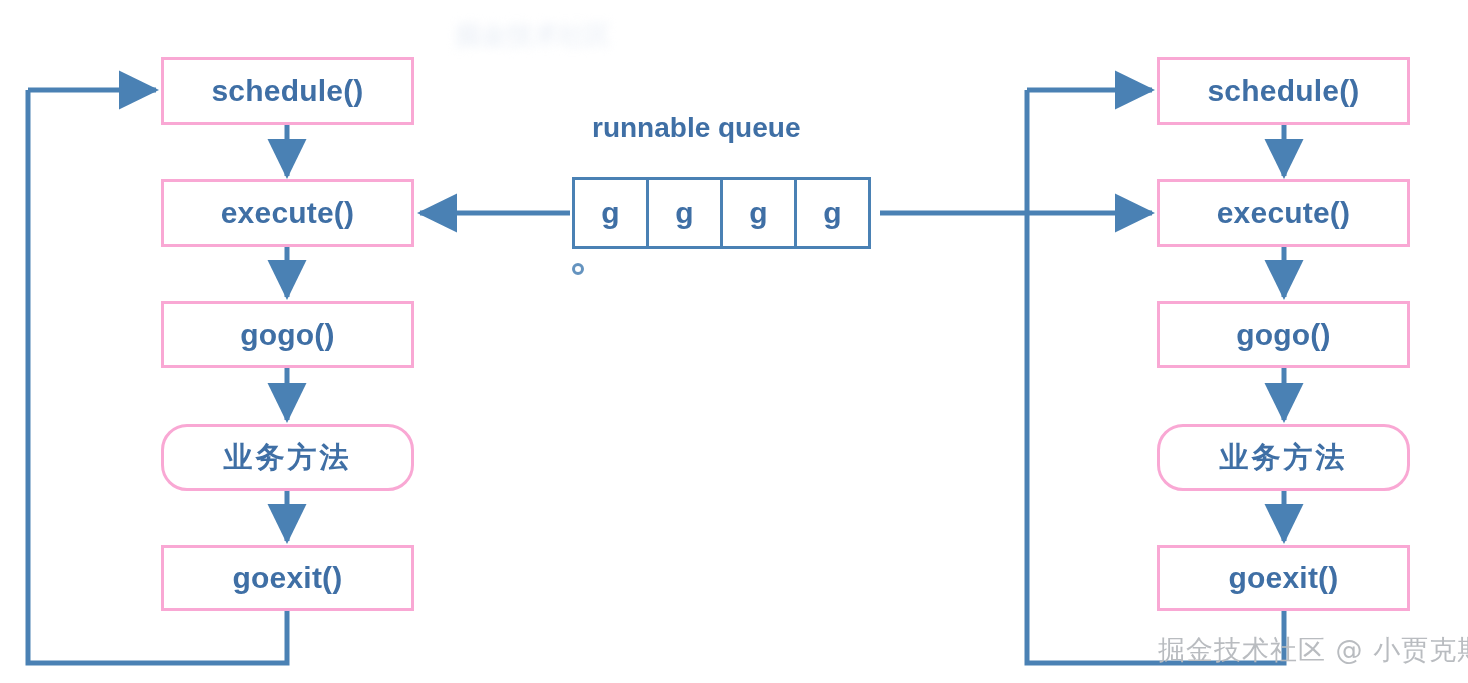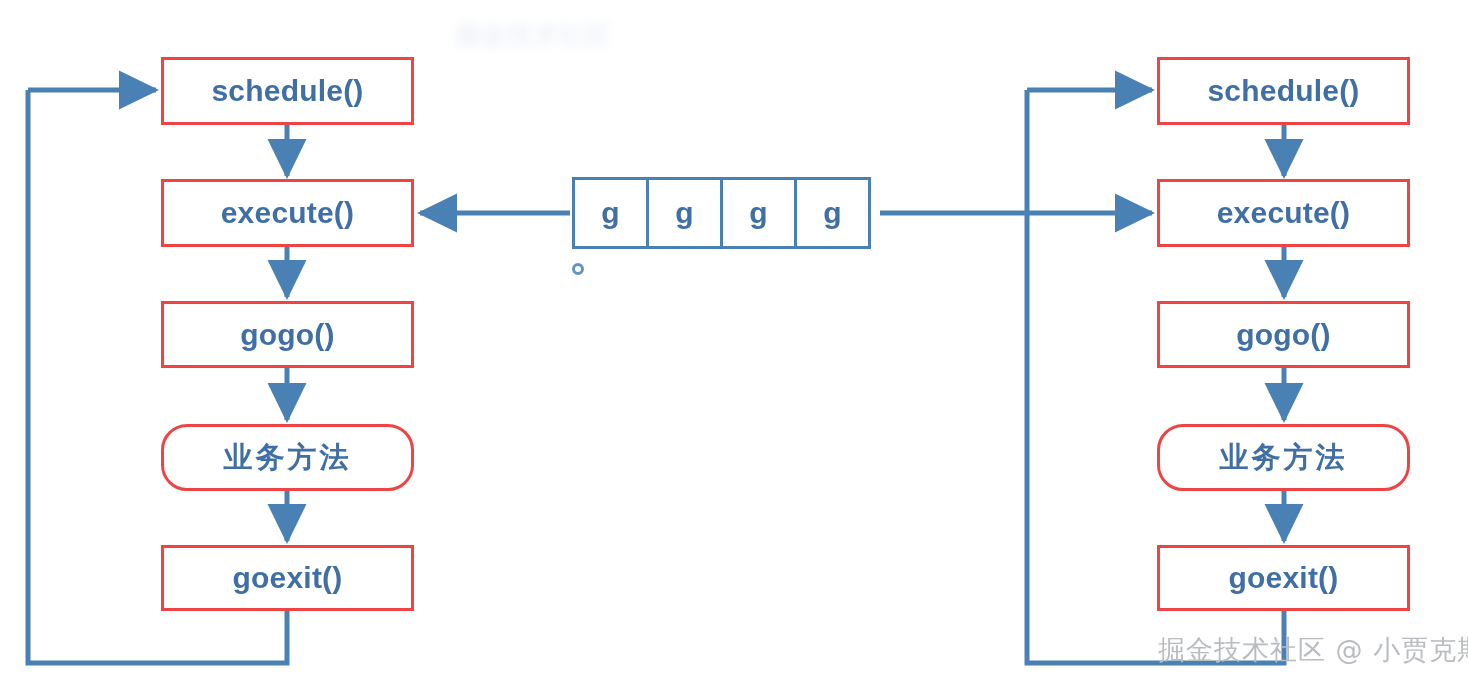--- a/index.html
+++ b/index.html
@@ -20,21 +20,21 @@
   .svg-layer {
     position: absolute;
     left: 0;
     top: 0;
     width: 1468px;
     height: 683px;
   }
   .node-box {
     position: absolute;
     box-sizing: border-box;
-    border: 3px solid #ef4444;
+    border: 3px solid #f9a8d4;
     background: #ffffff;
     display: flex;
     align-items: center;
     justify-content: center;
     color: #3f6fa5;
     font-weight: bold;
     font-size: 30px;
     letter-spacing: 0.2px;
   }
   .node-box.cjk {
@@ -157,20 +157,21 @@
   </div>
 
   <div class="node-box cjk" style="left:161px; top:424px; width:253px; height:67px;">
     <span>业务方法</span>
   </div>
 
   <div class="node-box" style="left:161px; top:545px; width:253px; height:66px;">
     <span>goexit()</span>
   </div>
 
+  <div class="queue-title" style="left:592px; top:112px;">runnable queue</div>
 
   <div class="queue-wrap" style="left:572px; top:177px;">
     <div class="queue-cell">
       <span>g</span>
     </div>
     <div class="queue-cell">
       <span>g</span>
     </div>
     <div class="queue-cell">
       <span>g</span>

